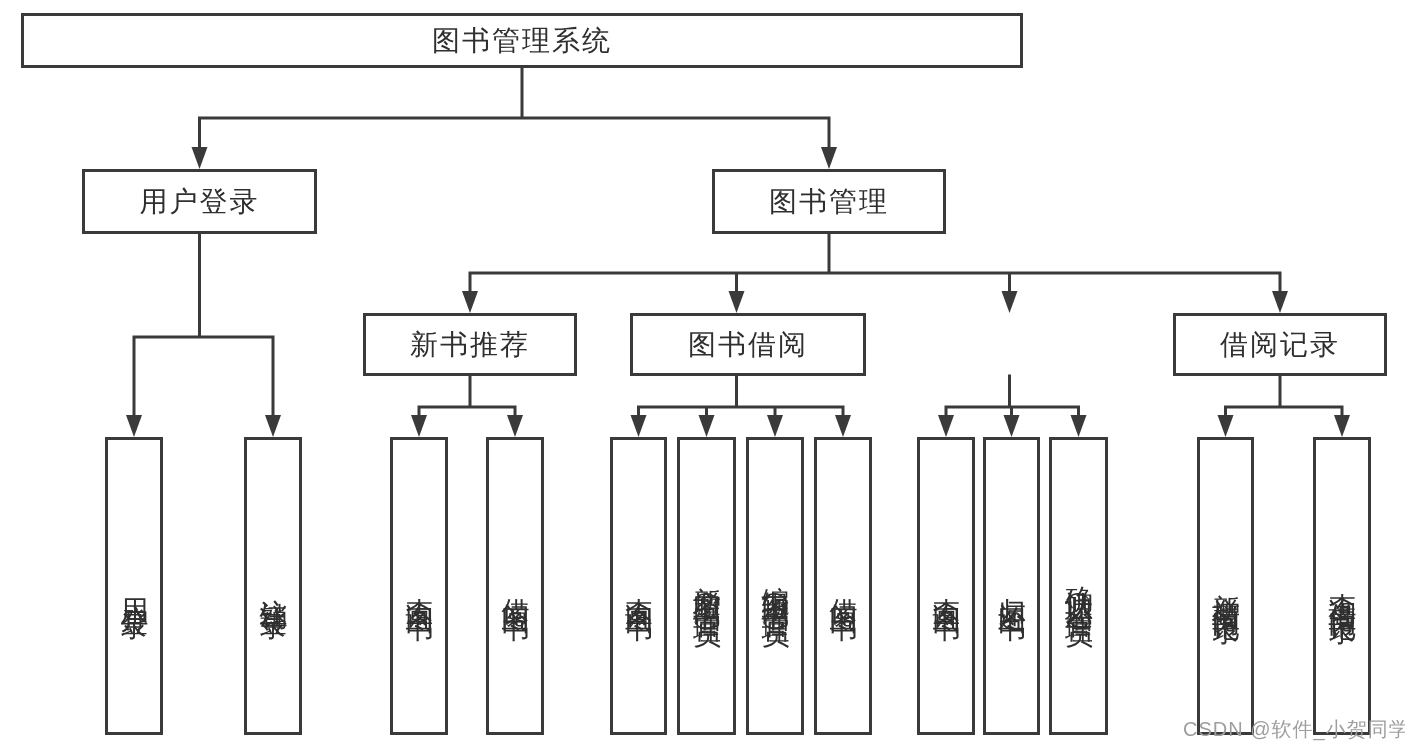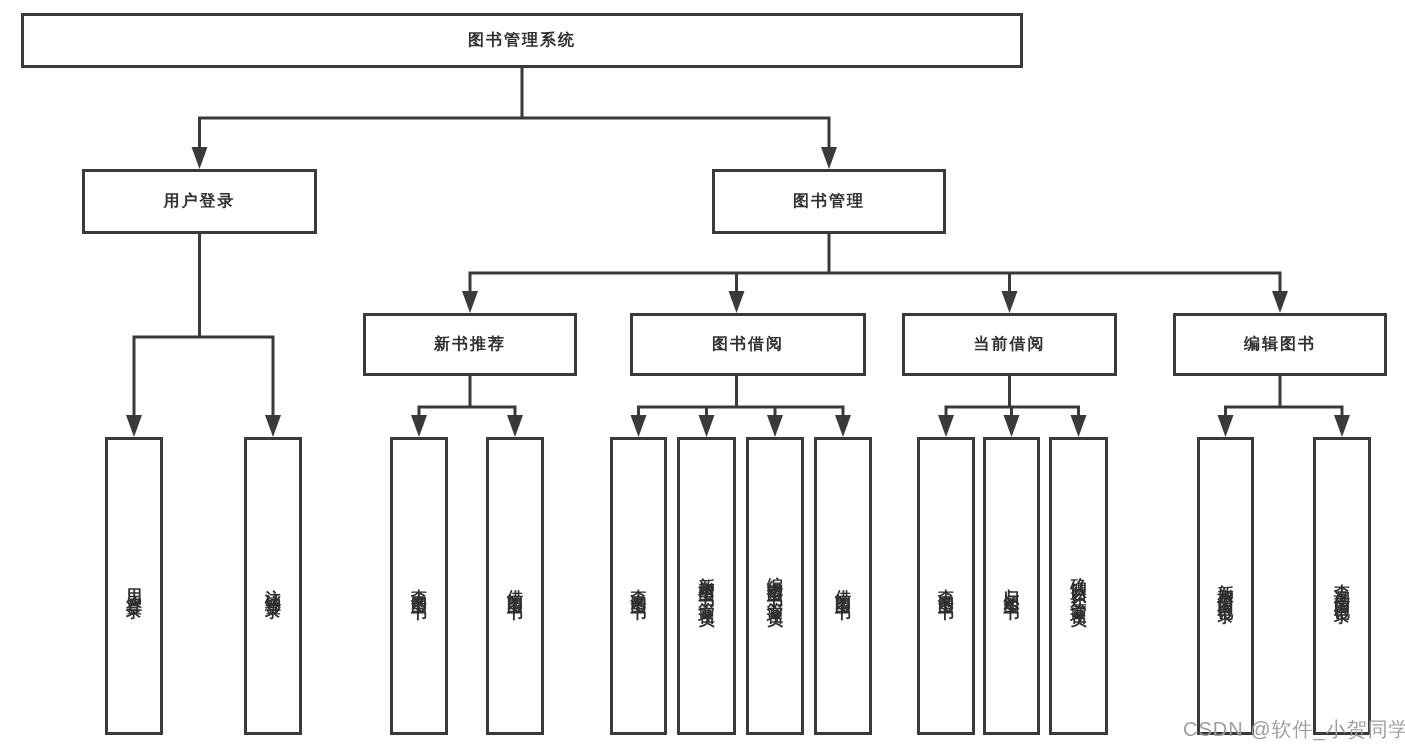--- a/index.html
+++ b/index.html
@@ -24,25 +24,24 @@
   }
   .node {
     position: absolute;
     box-sizing: border-box;
     border: 3px solid var(--line, #3a3a3a);
     background: var(--boxbg, #ffffff);
     color: var(--text, #2f2f2f);
     display: flex;
     align-items: center;
     justify-content: center;
-    font-size: 16px;
+    font-size: 28px;
     letter-spacing: 2px;
     text-align: center;
     white-space: nowrap;
-    font-weight: bold;
   }
   .node.v {
     writing-mode: vertical-rl;
     text-orientation: mixed;
     letter-spacing: 5px;
     line-height: 1;
     padding: 6px 0;
     white-space: normal;
   }
   .watermark {
@@ -89,20 +88,19 @@
     <div class="node v" style="left: 244px; top: 437px; width: 58px; height: 298px;">注销登录</div>
     <div class="node" style="left: 363px; top: 313px; width: 214px; height: 63px;">新书推荐</div>
     <div class="node" style="left: 712px; top: 169px; width: 234px; height: 65px;">图书管理</div>
     <div class="node v" style="left: 390px; top: 437px; width: 58px; height: 298px;">查询图书</div>
     <div class="node v" style="left: 486px; top: 437px; width: 58px; height: 298px;">借阅图书</div>
     <div class="node" style="left: 630px; top: 313px; width: 236px; height: 63px;">图书借阅</div>
     <div class="node v" style="left: 610px; top: 437px; width: 57px; height: 298px;">查询图书</div>
     <div class="node v" style="left: 677px; top: 437px; width: 59px; height: 298px;">新增图书（管理员）</div>
     <div class="node v" style="left: 746px; top: 437px; width: 58px; height: 298px;">编辑图书（管理员）</div>
     <div class="node v" style="left: 814px; top: 437px; width: 58px; height: 298px;">借阅图书</div>
-    <div class="node" style="left: 902px; top: 313px; width: 215px; height: 63px;">当前借阅</div>
     <div class="node v" style="left: 917px; top: 437px; width: 58px; height: 298px;">查询图书</div>
     <div class="node v" style="left: 983px; top: 437px; width: 57px; height: 298px;">归还图书</div>
     <div class="node v" style="left: 1049px; top: 437px; width: 59px; height: 298px;">确认归还（管理员）</div>
-    <div class="node" style="left: 1173px; top: 313px; width: 214px; height: 63px;">编辑图书</div>
+    <div class="node" style="left: 1173px; top: 313px; width: 214px; height: 63px;">借阅记录</div>
     <div class="node v" style="left: 1197px; top: 437px; width: 57px; height: 298px;">新增借阅记录</div>
     <div class="node v" style="left: 1313px; top: 437px; width: 58px; height: 298px;">查询借阅记录</div>
   </div>
 
 </body></html>

